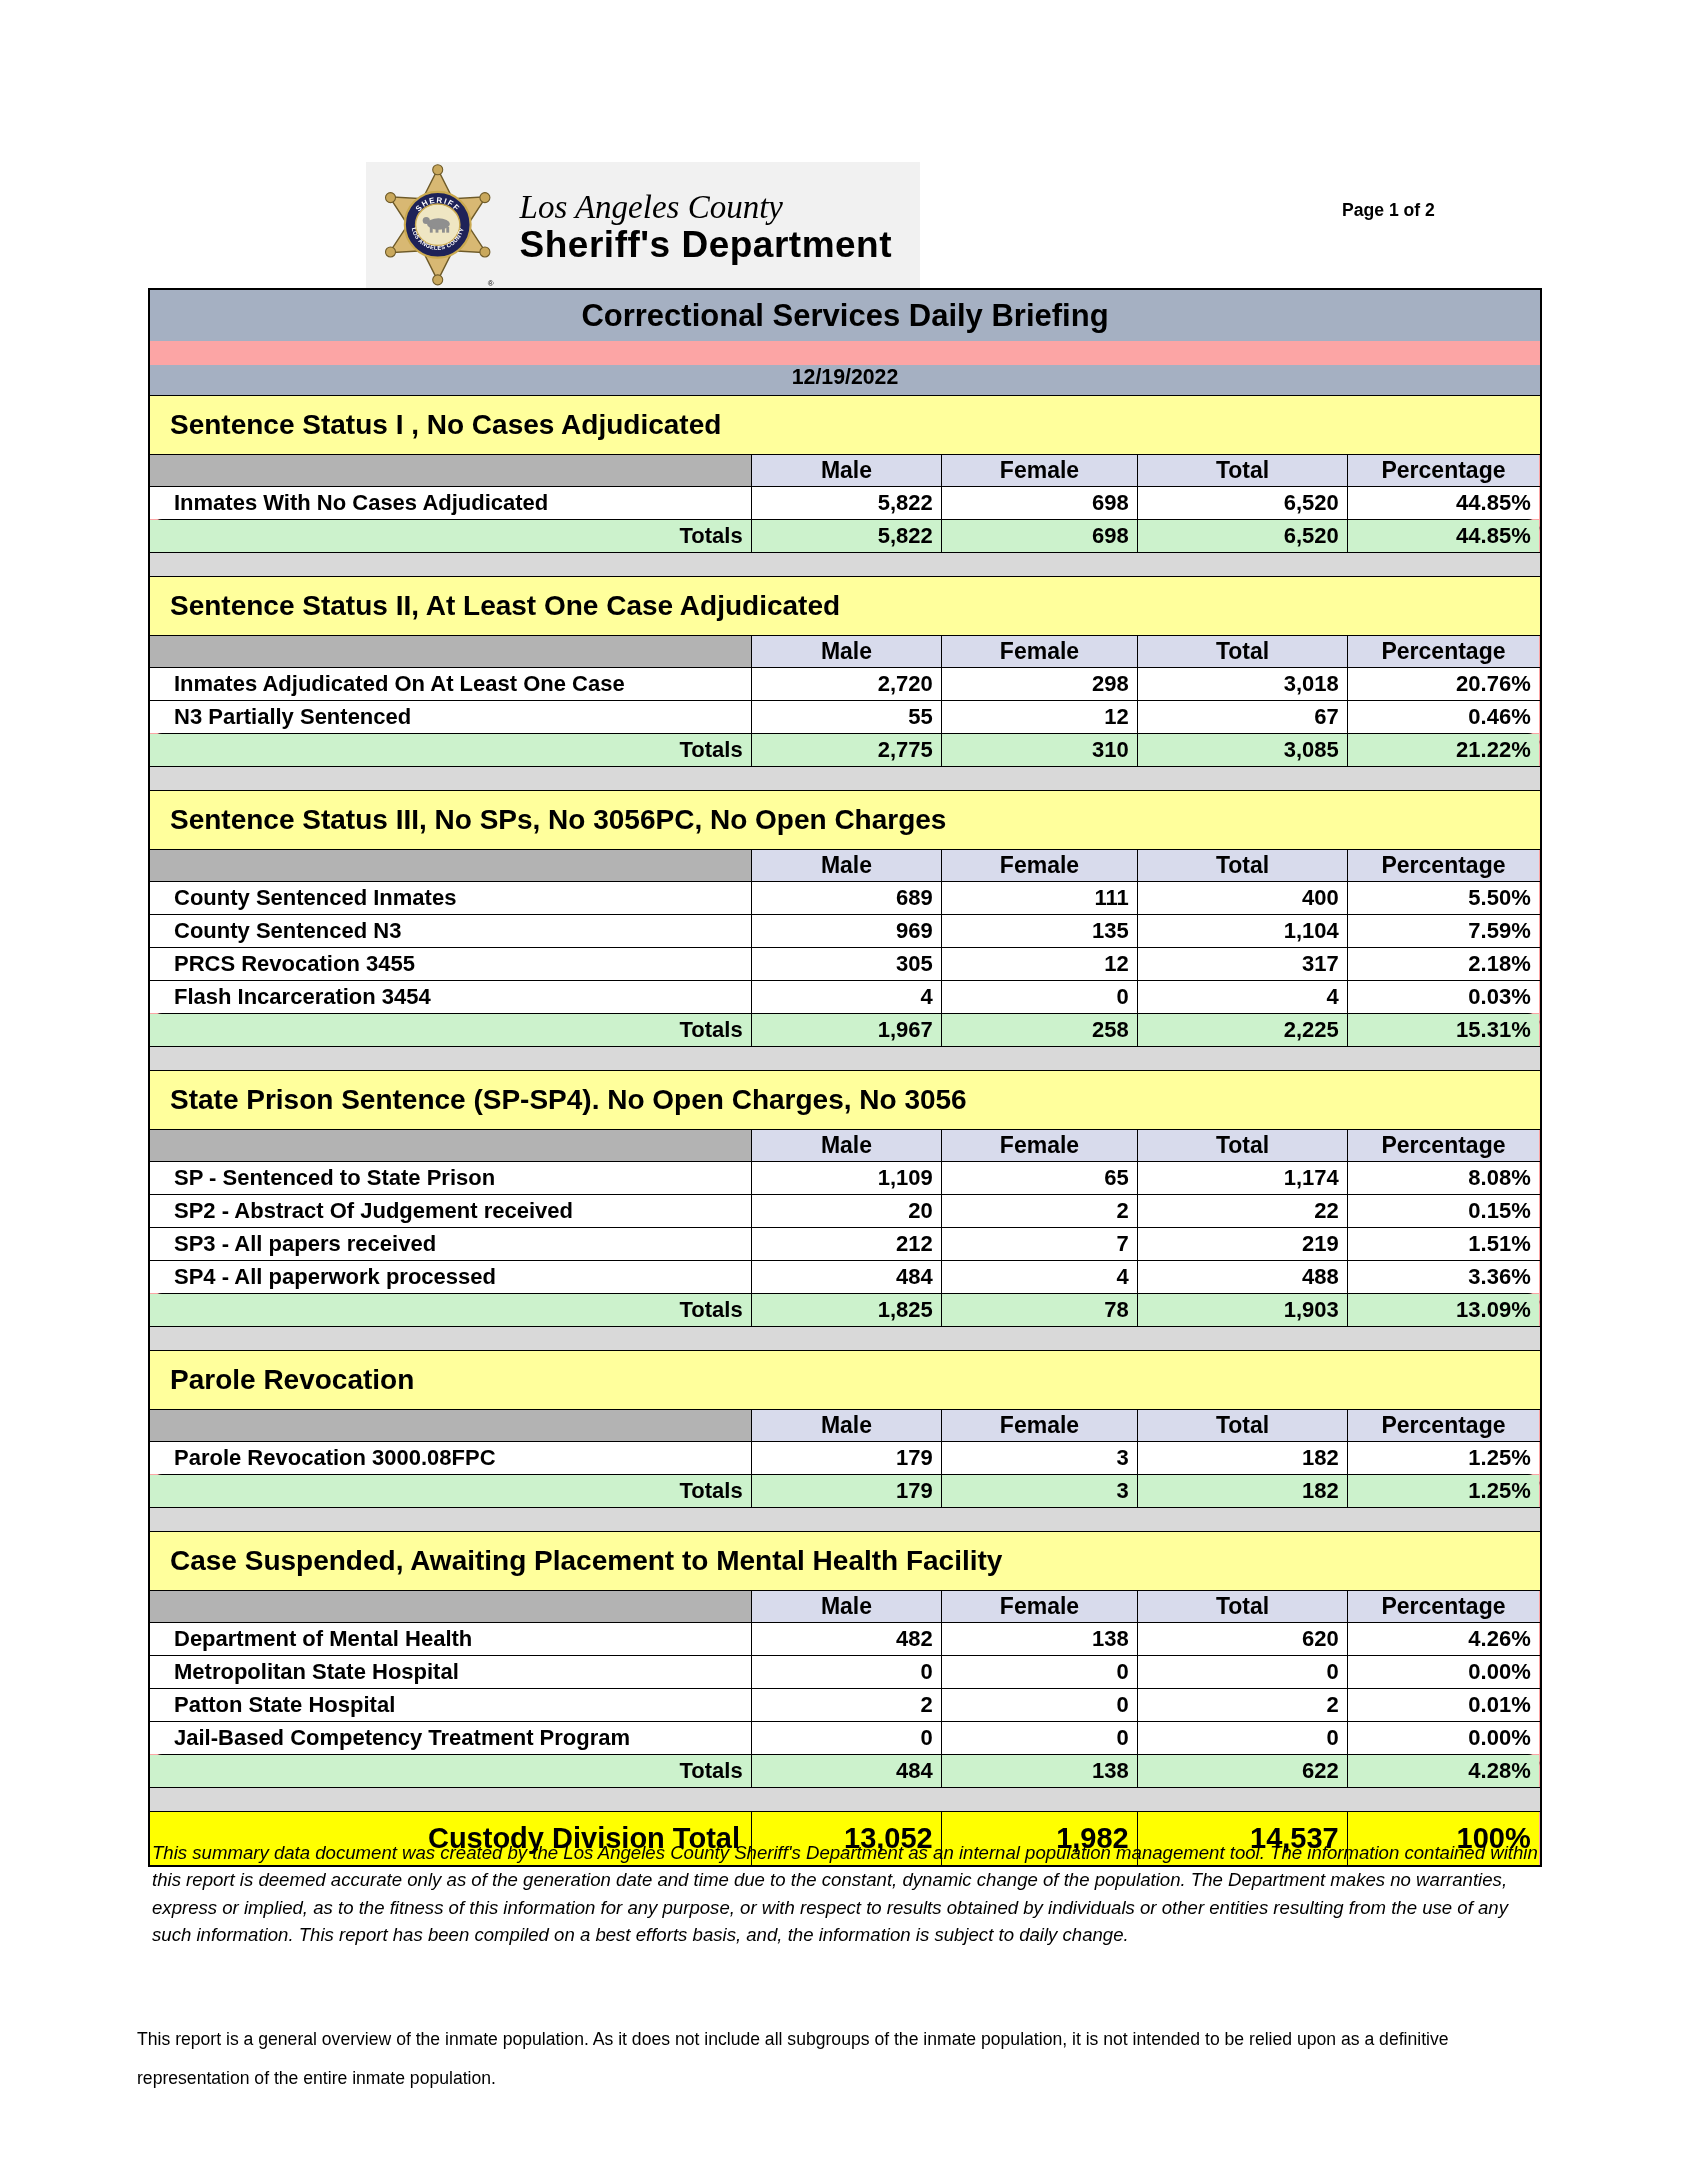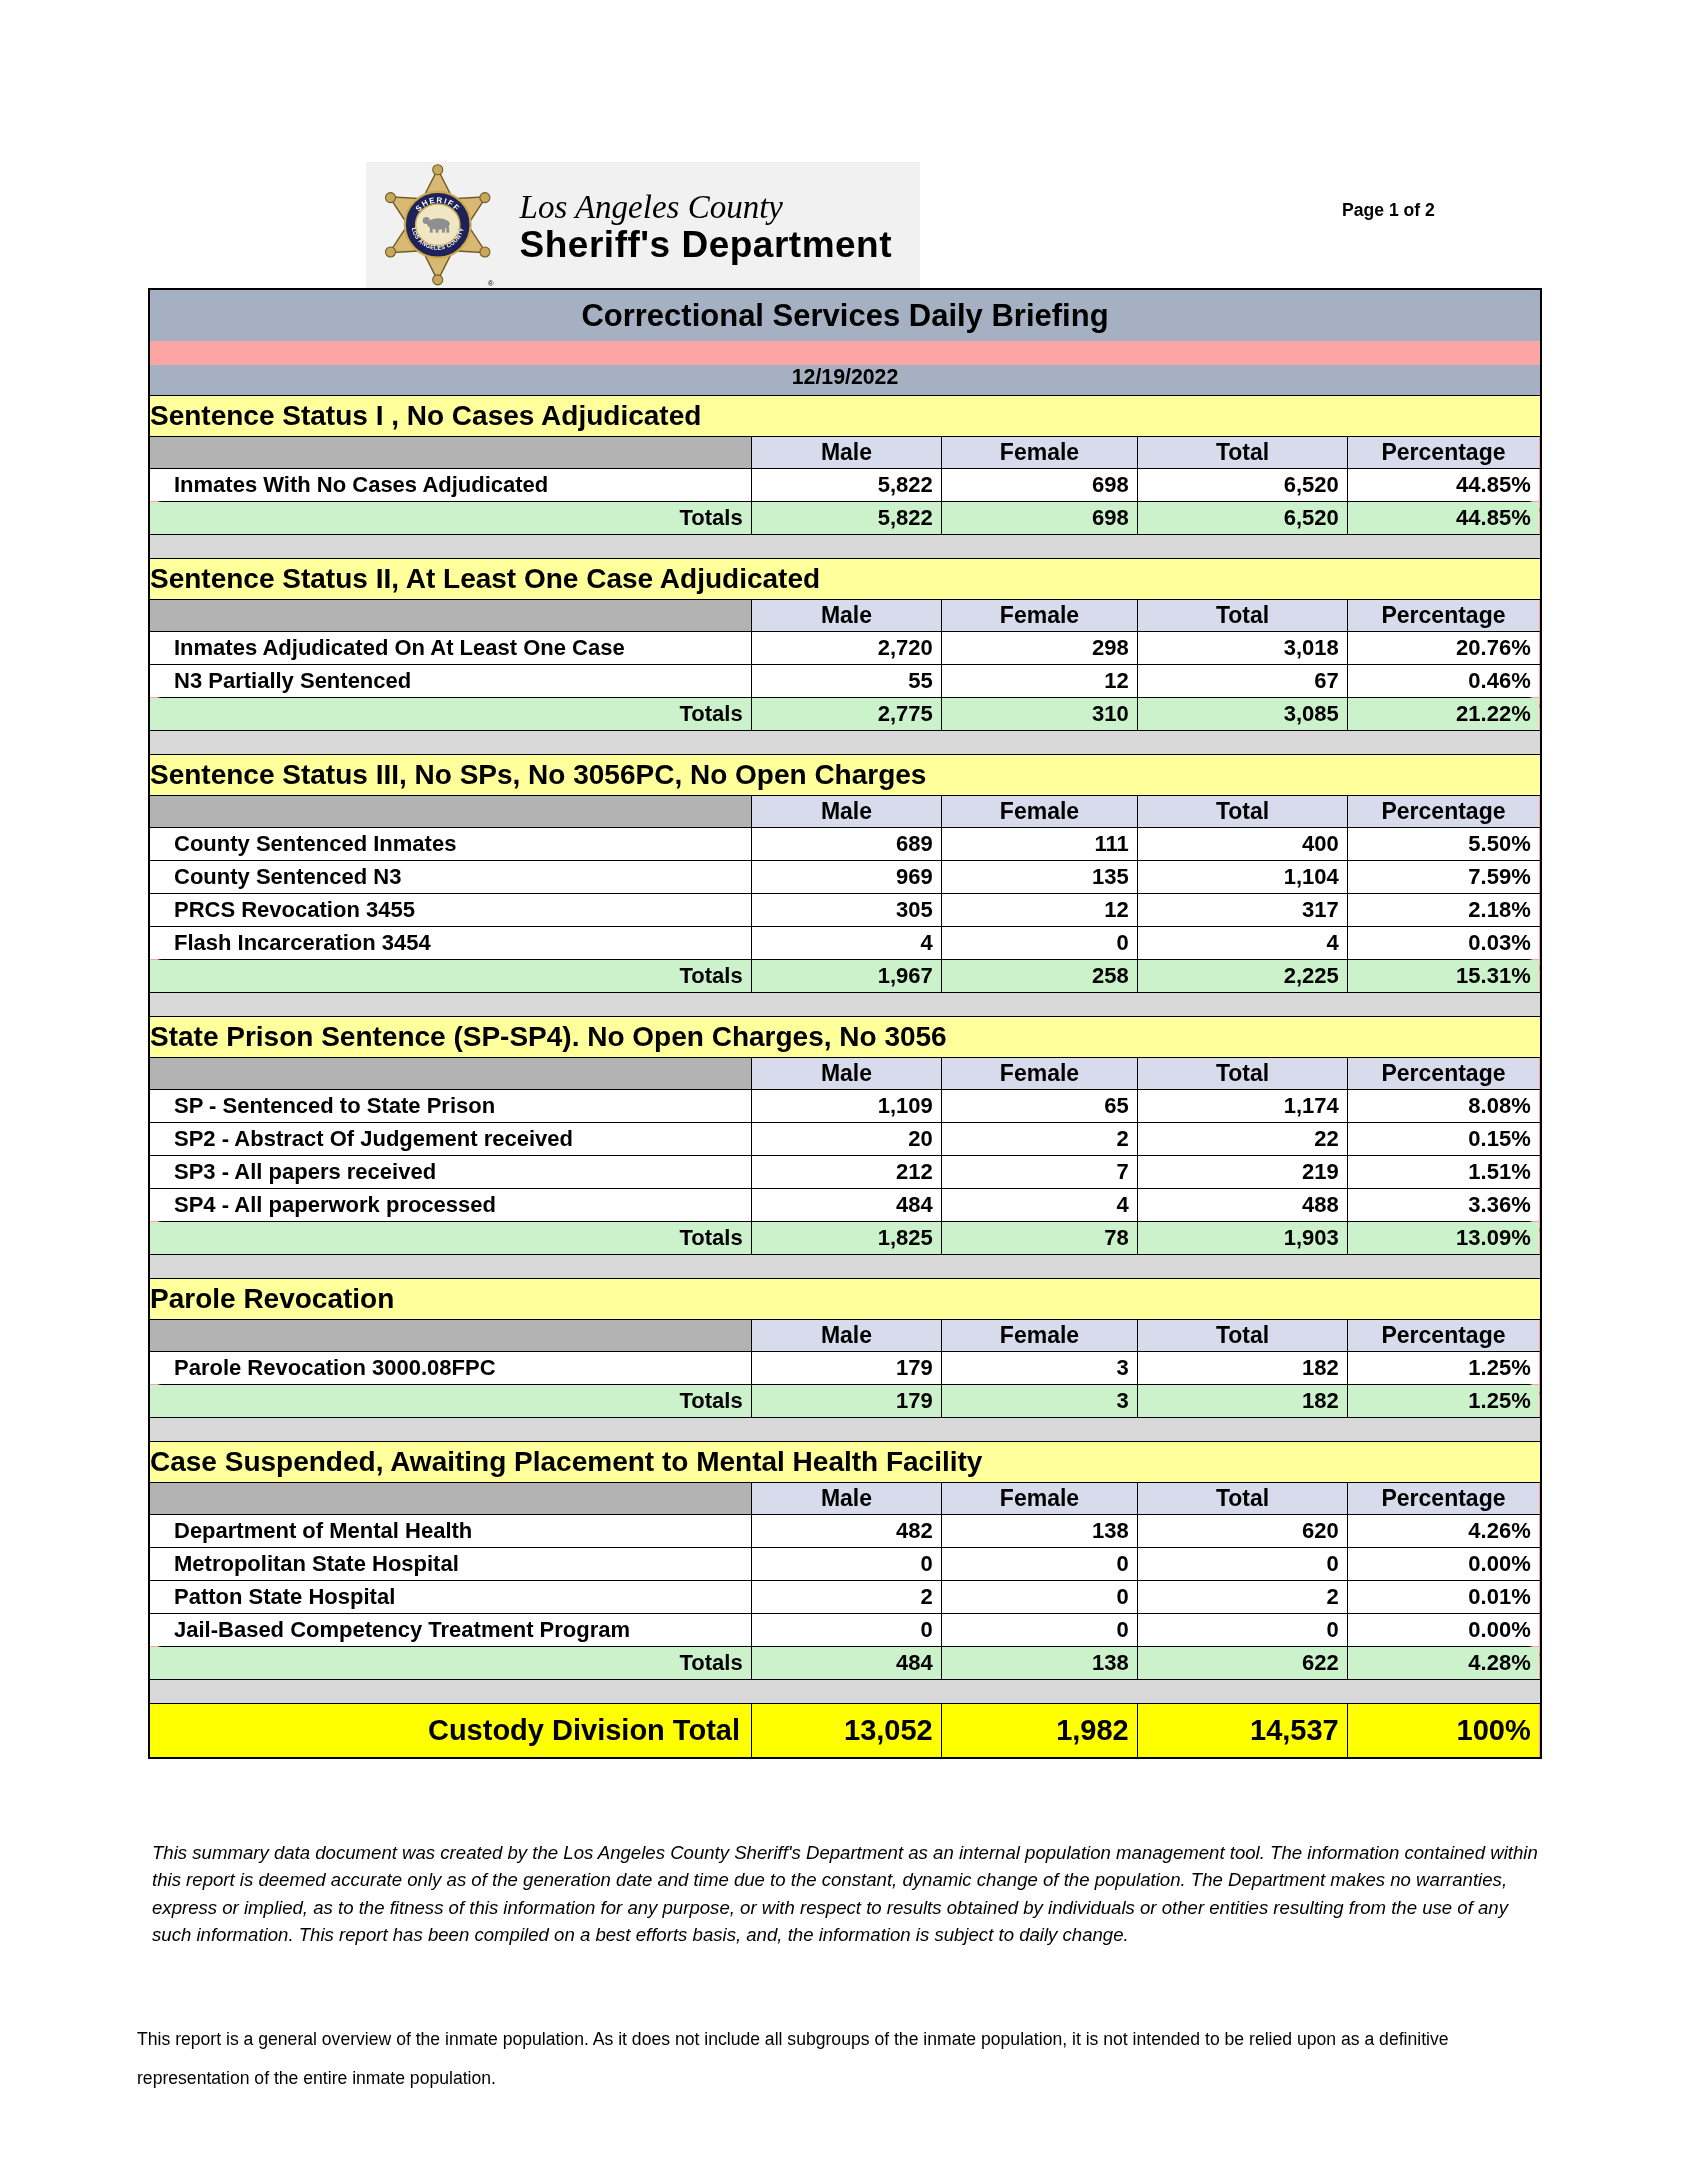--- a/index.html
+++ b/index.html
@@ -48,22 +48,22 @@
     height: 51px; background: var(--c-titlebar);
     justify-content: center; align-items: center;
     font-weight: bold; font-size: 31px;
   }
   .date-row {
     height: 30px; background: var(--c-titlebar);
     justify-content: center; align-items: center;
     font-weight: bold; font-size: 21.3px; padding-bottom: 5px; margin-top: 24px;
   }
   .sec-header {
-    height: 41px; background: var(--c-sechdr);
-    align-items: center; padding-left: 0;
+    height: 59px; background: var(--c-sechdr);
+    align-items: center; padding-left: 20px;
     font-weight: bold; font-size: 28px;
   }
   .colhdr { height: 32px; }
   .colhdr .cell { background: var(--c-colhdr); justify-content: center; font-size: 23px; }
   .colhdr .c-label { background: var(--c-blank); }
   .data  { height: 33px; }
   .data .cell { background: #fff; }
   .totals { height: 33px; border-radius: 12px; }
   .totals .cell { background: var(--c-totals); }
   .spacer { height: 24px; background: var(--c-spacer); }

